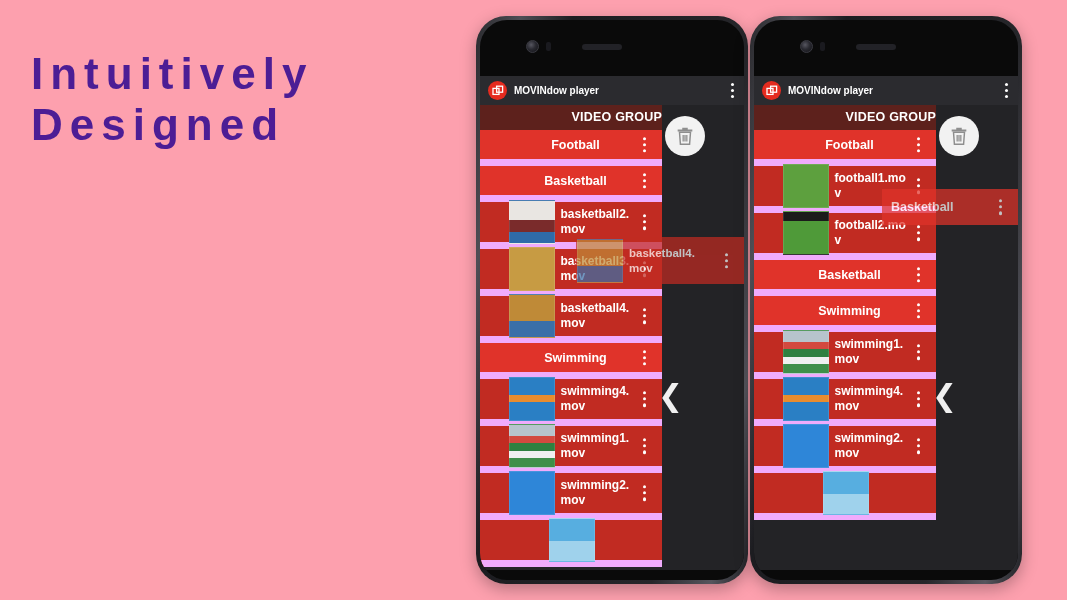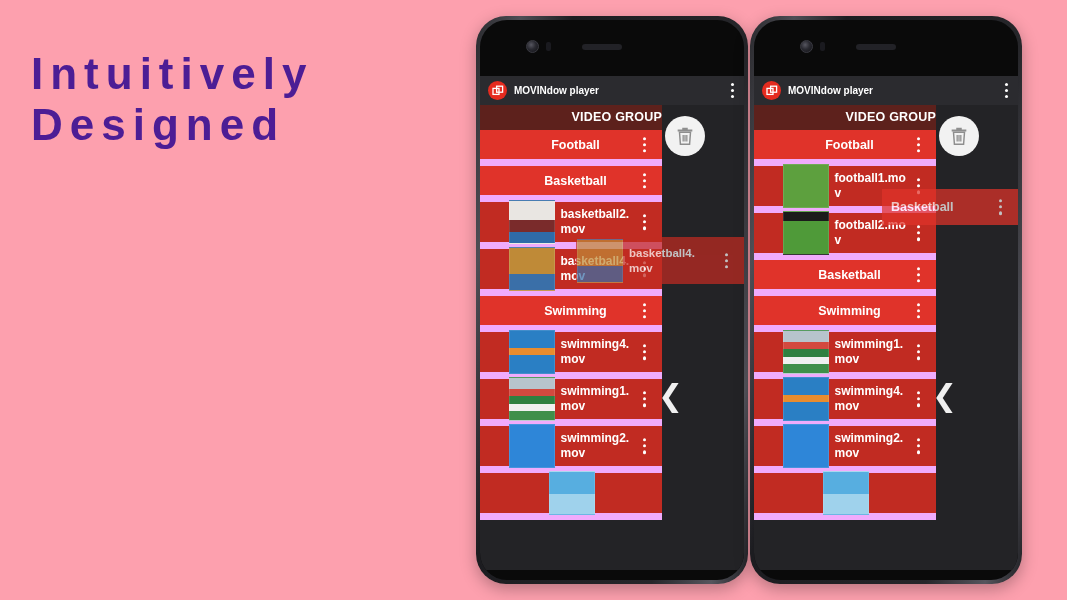--- a/index.html
+++ b/index.html
@@ -272,20 +272,29 @@
             <div class="row video">
               <div class="thumb t-bb2"></div>
               <div class="label">basketball2.mov</div>
               <div class="dots">
                 <i></i>
                 <i></i>
                 <i></i>
               </div>
             </div>
             <div class="row video">
+              <div class="thumb t-bb3"></div>
+              <div class="label">basketball3.mov</div>
+              <div class="dots">
+                <i></i>
+                <i></i>
+                <i></i>
+              </div>
+            </div>
+            <div class="row video">
               <div class="thumb t-bb4"></div>
               <div class="label">basketball4.mov</div>
               <div class="dots">
                 <i></i>
                 <i></i>
                 <i></i>
               </div>
             </div>
             <div class="row group">
               <div class="label">Swimming</div>

